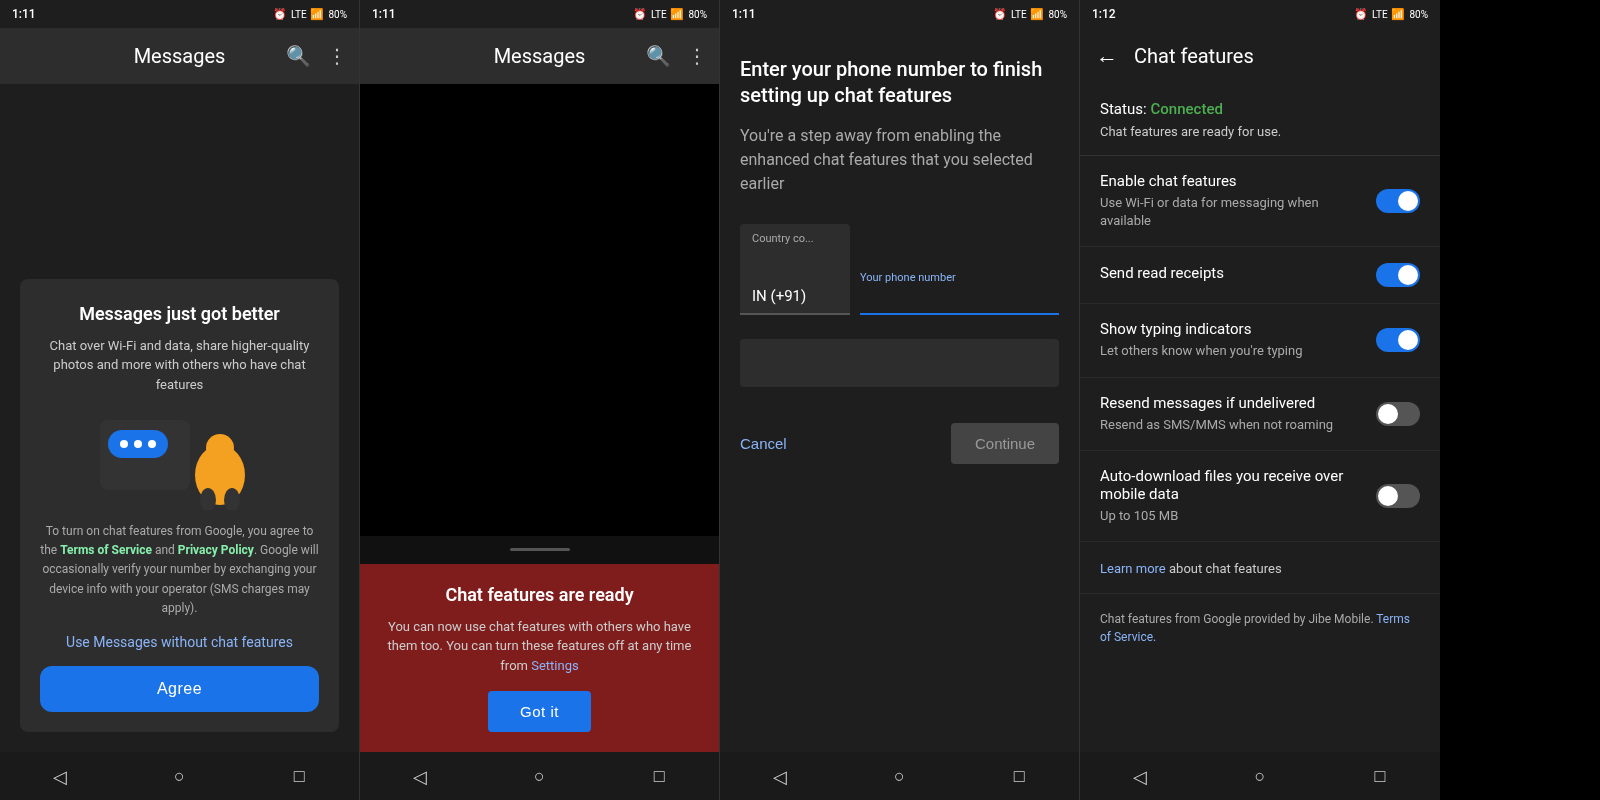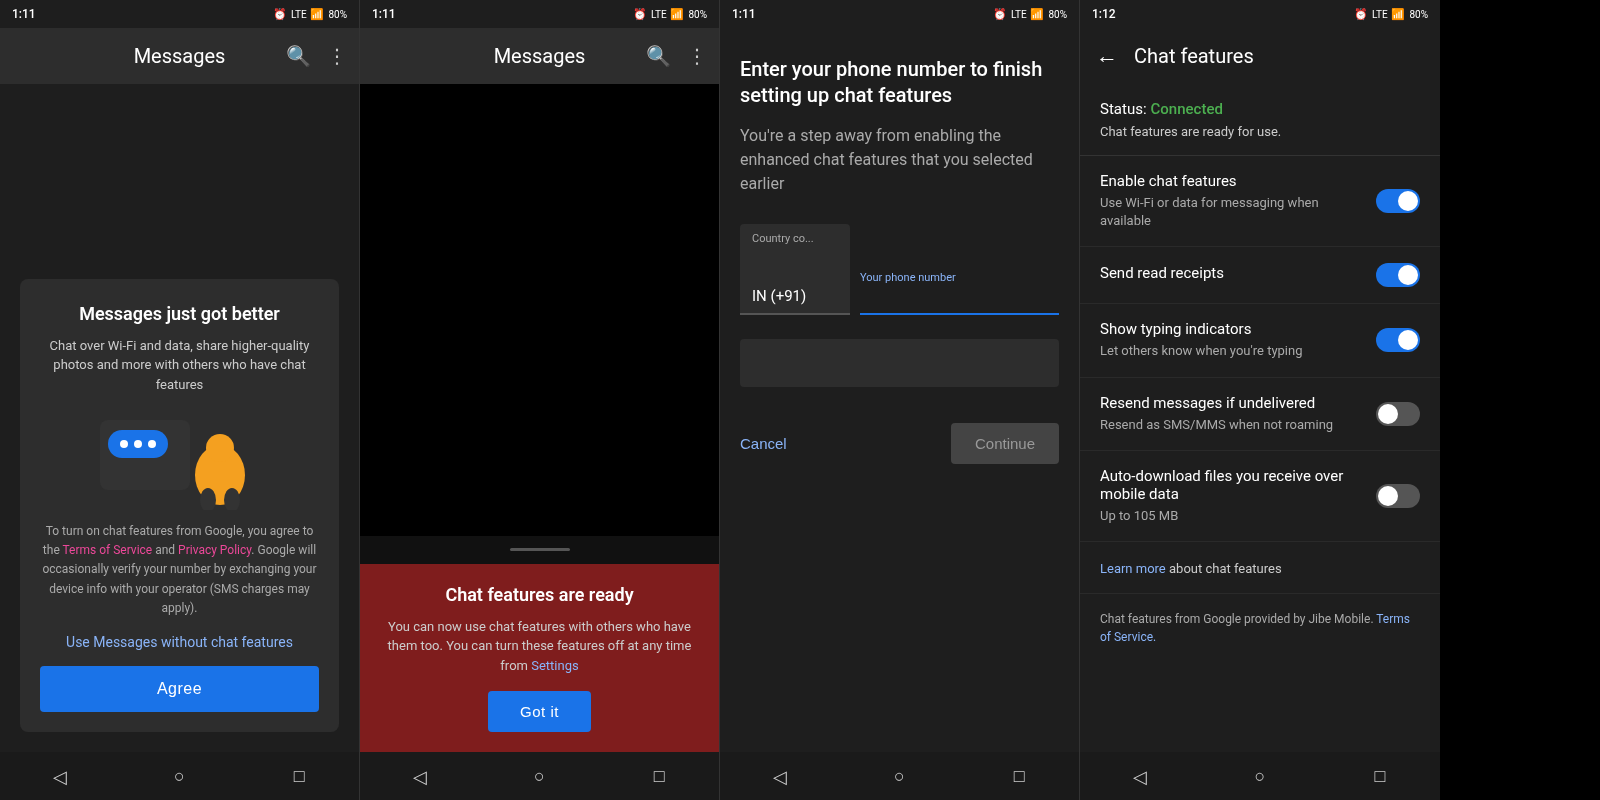--- a/index.html
+++ b/index.html
@@ -120,37 +120,38 @@
     }
 
     .p1-legal {
       color: #aaa;
       font-size: 12px;
       line-height: 1.6;
       text-align: center;
       margin-bottom: 16px;
     }
     .p1-legal a {
-      color: #ec4899;
+      color: #86efac;
       text-decoration: none;
+      font-weight: bold;
     }
 
     .p1-skip {
       color: #8ab4f8;
       font-size: 14px;
       cursor: pointer;
       margin-bottom: 16px;
       text-align: center;
     }
 
     .p1-agree-btn {
       background: #1a73e8;
       color: #fff;
       border: none;
-      border-radius: 4px;
+      border-radius: 12px;
       padding: 14px 0;
       width: 100%;
       font-size: 16px;
       font-weight: 500;
       cursor: pointer;
       letter-spacing: 0.5px;
     }
 
     
     .p2-header {

